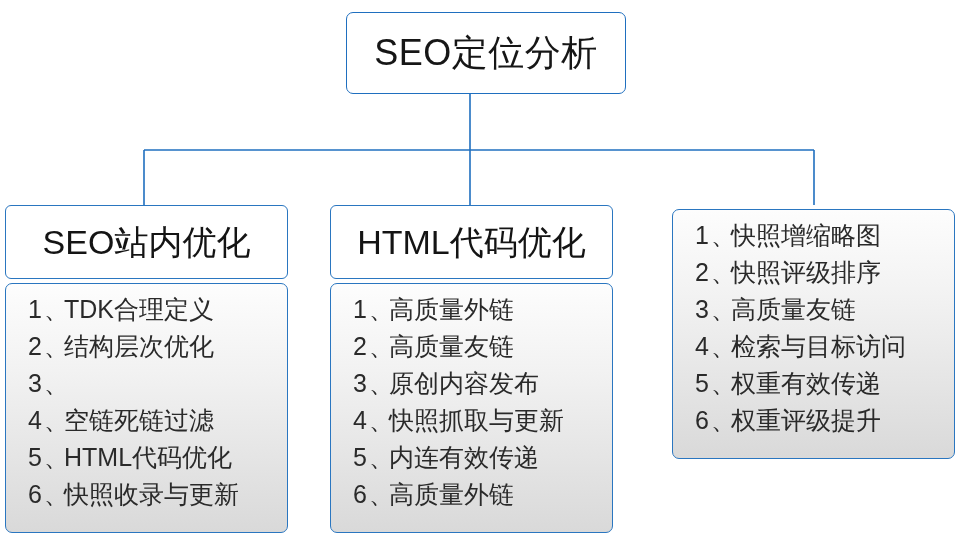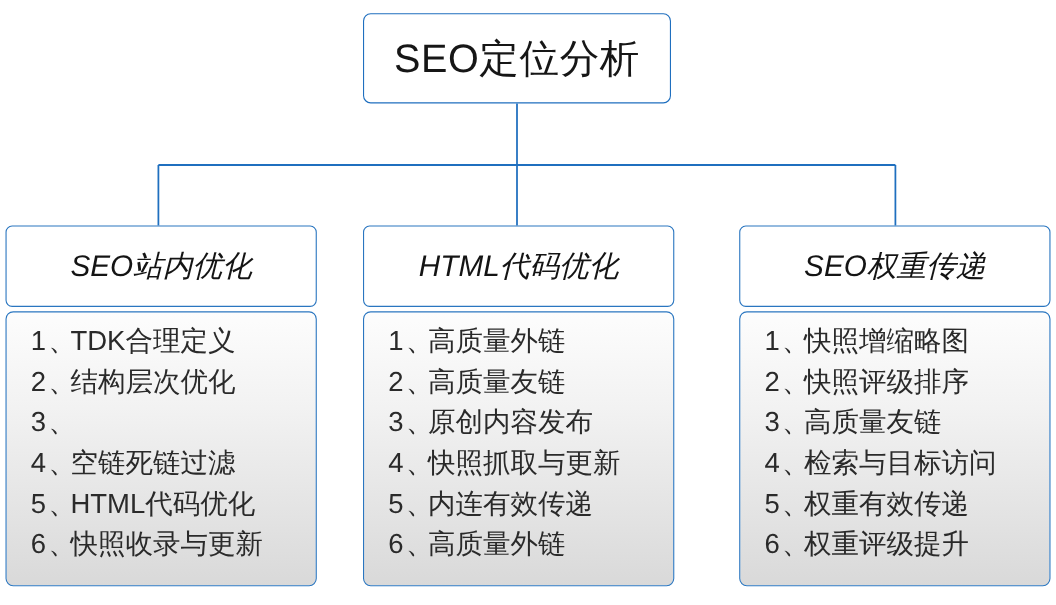--- a/index.html
+++ b/index.html
@@ -22,21 +22,21 @@
     left: 0;
     top: 0;
     width: 960px;
     height: 550px;
     pointer-events: none;
   }
 
   
   .root-box {
     position: absolute;
-    left: 330px;
+    left: 346px;
     top: 12px;
     width: 280px;
     height: 82px;
     box-sizing: border-box;
     background: #ffffff;
     border: 1.5px solid #1f6fbf;
     border-radius: 7px;
     display: flex;
     align-items: center;
     justify-content: center;
@@ -63,25 +63,24 @@
     box-sizing: border-box;
     height: 74px;
     background: #ffffff;
     border: 1.5px solid #2a76c0;
     border-radius: 6px;
     display: flex;
     align-items: center;
     justify-content: center;
   }
   .col-header-label {
-    font-size: 27px;
+    font-size: 34px;
     color: #141414;
     line-height: 1;
     white-space: nowrap;
-    font-style: italic;
   }
 
   .col-body {
     box-sizing: border-box;
     margin-top: 4px;
     height: 250px;
     border: 1.5px solid #2a76c0;
     border-radius: 7px;
     background: linear-gradient(to bottom, #fdfdfd 0%, #f2f2f2 35%, #e4e4e4 72%, #d9d9d9 100%);
     padding: 9px 0 0 0;
@@ -212,23 +211,20 @@
         <li class="item">
           <span class="item-index">6</span>
           <span class="item-sep">、</span>
           <span class="item-text">高质量外链</span>
         </li>
       </ul>
     </div>
   </div>
 
   <div class="column c2">
-    <div class="col-header">
-      <span class="col-header-label">SEO权重传递</span>
-    </div>
     <div class="col-body">
       <ul class="item-list">
         <li class="item">
           <span class="item-index">1</span>
           <span class="item-sep">、</span>
           <span class="item-text">快照增缩略图</span>
         </li>
         <li class="item">
           <span class="item-index">2</span>
           <span class="item-sep">、</span>

